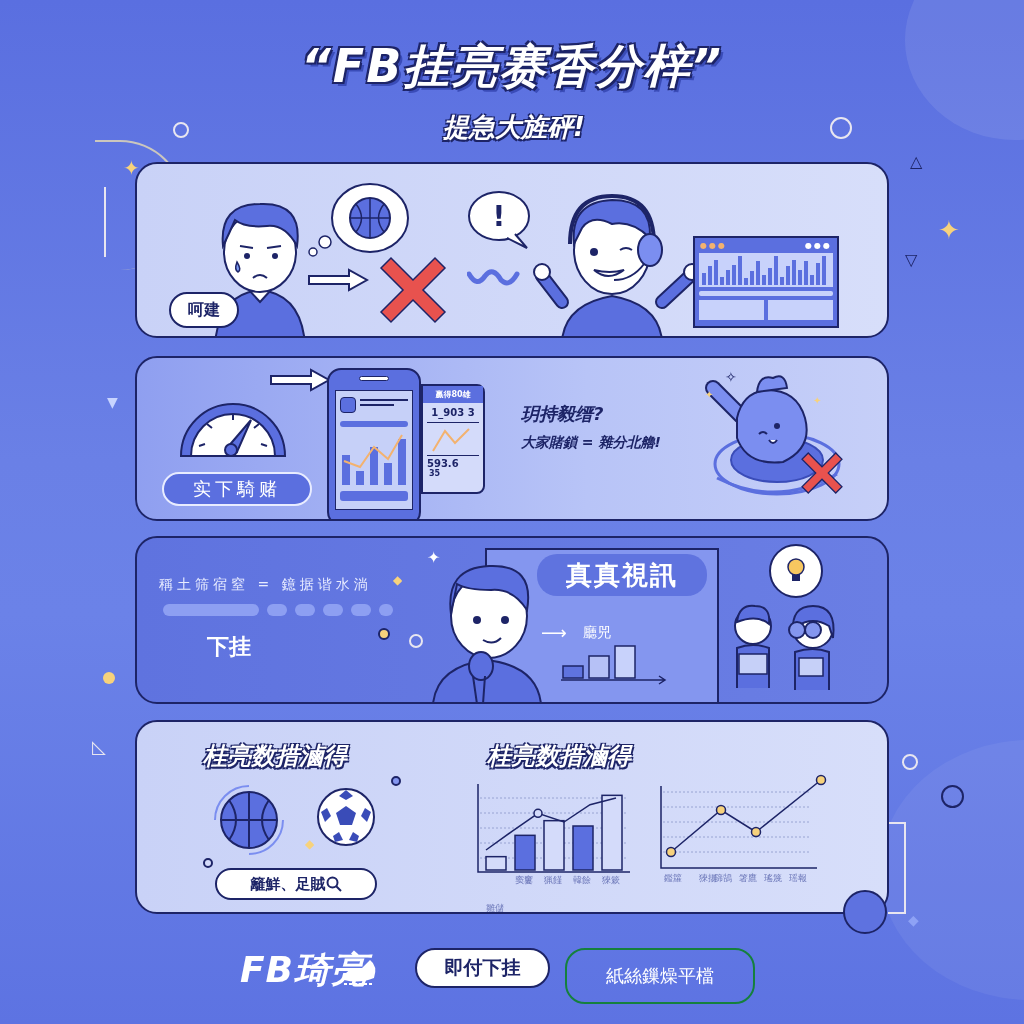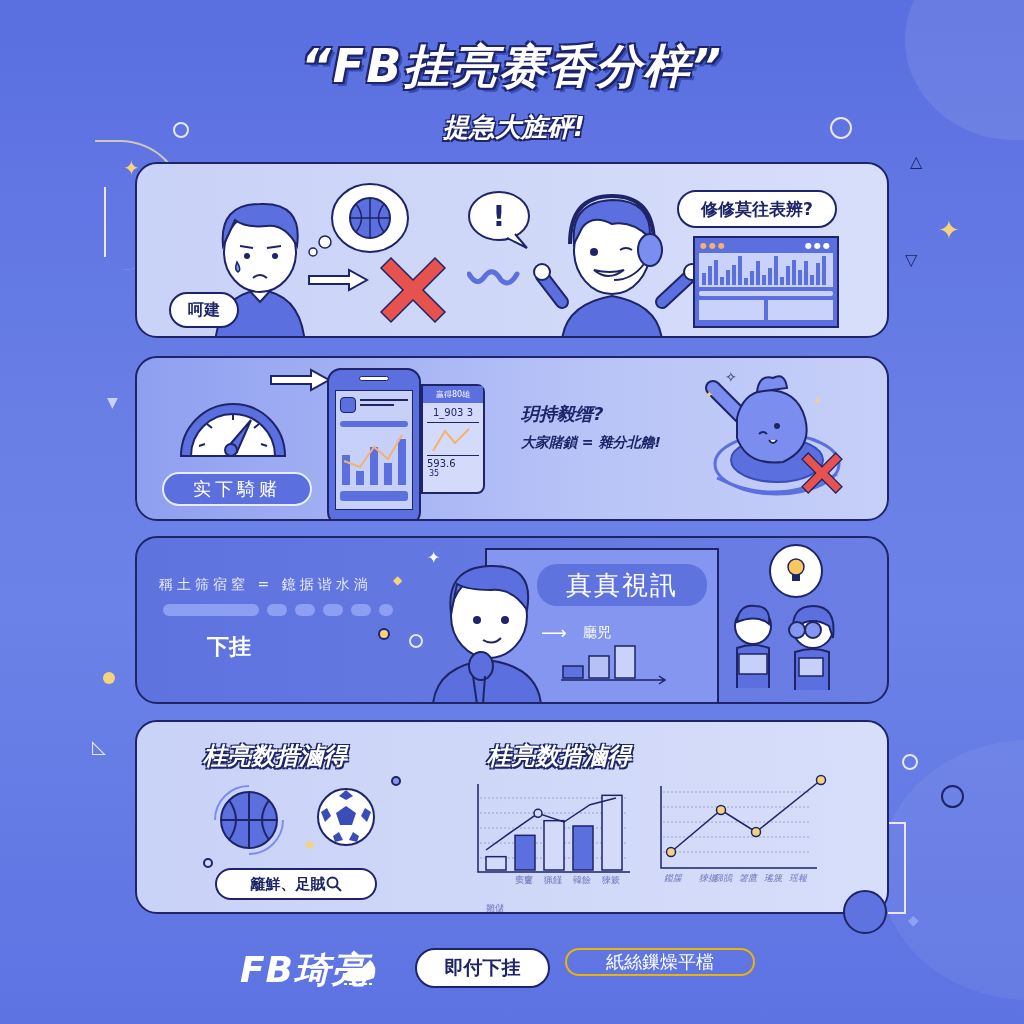--- a/index.html
+++ b/index.html
@@ -59,22 +59,22 @@
   .footer-logo {
     position: absolute; left: 240px; top: 946px; font-weight: bold; font-style: italic;
     font-size: 36px; color: #fff; letter-spacing: 1px;
   }
   .footer-btn1 {
     position: absolute; left: 415px; top: 948px; width: 135px; height: 40px;
     background: #fff; border-radius: 20px; display: flex; align-items: center; justify-content: center;
     font-weight: bold; font-size: 19px; color: #1d2467; border: 2px solid #1d2467;
   }
   .footer-btn2 {
-    position: absolute; left: 565px; top: 948px; width: 190px; height: 28px;
-    border: 2px solid #eab308; border-radius: 20px; display: flex; align-items: center; justify-content: center;
+    position: absolute; left: 565px; top: 948px; width: 190px; height: 56px;
+    border: 2px solid #15803d; border-radius: 20px; display: flex; align-items: center; justify-content: center;
     font-size: 18px; color: #fff;
   }
 </style>
 </head>
 <body>
 
 <div class="bgblob" style="left:905px;top:-60px;width:220px;height:200px;"></div>
 <div class="bgblob" style="left:880px;top:740px;width:300px;height:260px;background:rgba(255,255,255,0.06);"></div>
 <div class="ring" style="left:173px;top:122px;width:16px;height:16px;"></div>
 <div class="deco" style="left:95px;top:140px;width:90px;height:130px;border:2px solid #e7dcb5;border-left:none;border-bottom:none;border-radius:0 100px 100px 0;opacity:0.8;"></div>
@@ -157,21 +157,20 @@
       <ellipse cx="80" cy="66" rx="38" ry="44" fill="#fff" stroke="#1d2467" stroke-width="2"></ellipse>
       <path d="M42 60 Q38 18 80 16 Q120 16 118 54 Q100 36 80 40 Q60 30 50 44 Z" fill="#5b6fdf" stroke="#1d2467" stroke-width="2"></path>
       <path d="M38 60 Q38 12 80 12 Q122 12 122 60" fill="none" stroke="#1d2467" stroke-width="4"></path>
       <ellipse cx="118" cy="66" rx="12" ry="16" fill="#7b8ef0" stroke="#1d2467" stroke-width="2"></ellipse>
       <path d="M112 80 Q100 96 82 96" fill="none" stroke="#1d2467" stroke-width="2"></path>
       <circle cx="62" cy="68" r="4" fill="#1d2467"></circle>
       <path d="M88 66 Q94 62 100 66" fill="none" stroke="#1d2467" stroke-width="2"></path>
       <path d="M62 86 Q76 98 92 86 Q78 90 62 86 Z" fill="#fff" stroke="#1d2467" stroke-width="2"></path>
     </svg>
   </div>
-  <div class="bubble" style="left:540px;top:26px;width:160px;height:38px;font-size:17px;">修修莫往表辨?</div>
 
   <div class="abs" style="left:556px;top:72px;width:146px;height:92px;background:#5b6fdf;border:2px solid #1d2467;">
     <div style="display:flex;justify-content:space-between;padding:3px 5px;">
       <span style="color:#f3b26f;font-size:8px;letter-spacing:2px;">●●●</span>
       <span style="color:#fff;font-size:8px;letter-spacing:2px;">●●●</span>
     </div>
     <div style="margin:0 4px;height:34px;background:#c8d2fb;display:flex;align-items:flex-end;gap:2px;padding:2px 3px;" id="dash-bars">
         <div style="width: 4px; height: 11.9px; background: rgb(91, 111, 223);"></div>
         <div style="width: 4px; height: 18.7px; background: rgb(91, 111, 223);"></div>
         <div style="width: 4px; height: 25.5px; background: rgb(91, 111, 223);"></div>
@@ -235,21 +234,21 @@
           <rect x="18" y="40" width="8" height="14" fill="#5b6fdf"></rect>
         <rect x="32" y="16" width="8" height="38" fill="#5b6fdf"></rect>
           <rect x="46" y="32" width="8" height="22" fill="#5b6fdf"></rect>
         <rect x="60" y="8" width="8" height="46" fill="#5b6fdf"></rect>
         <polyline points="6,30 22,36 36,16 50,28 64,4" fill="none" stroke="#f3b26f" stroke-width="2"></polyline>
       </svg>
       <div style="height:10px;background:#5b6fdf;margin:4px 4px;border-radius:3px;"></div>
     </div>
   </div>
 
-  <div class="abs" style="left:284px;top:26px;width:64px;height:110px;background:#d4dbfa;border:2px solid #1d2467;border-radius:0 8px 8px 0;">
+  <div class="abs" style="left:284px;top:26px;width:64px;height:110px;background:#d4dbfa;border:2px solid #1d2467;border-radius:0 8px 8px 0;font-weight:bold;">
     <div style="background:#5b6fdf;color:#fff;font-size:8px;text-align:center;padding:3px 0;">贏得80雄</div>
     <div style="font-size:10px;text-align:center;padding:4px 0;border-bottom:1px solid #1d2467;margin:0 4px;">1_903 3</div>
     <svg width="60" height="32" viewBox="0 0 60 32">
       <polyline points="10,28 22,8 32,20 46,6" fill="none" stroke="#f3b26f" stroke-width="2"></polyline>
     </svg>
     <div style="border-top:1px solid #1d2467;margin:0 4px;padding-top:2px;font-size:10px;">593.6</div>
     <div style="font-size:8px;padding-left:6px;">35</div>
   </div>
   <div class="abs italic-dark" style="left:384px;top:44px;font-size:18px;">玥持毅缙?</div>
   <div class="abs italic-dark" style="left:384px;top:76px;font-size:14px;">大家賭鎖 = 雜分北艪!</div>
@@ -287,21 +286,21 @@
     <div style="width:20px;height:12px;border-radius:6px;background:#8d9ff2;"></div>
     <div style="width:20px;height:12px;border-radius:6px;background:#8d9ff2;"></div>
     <div style="width:20px;height:12px;border-radius:6px;background:#8d9ff2;"></div>
     <div style="width:14px;height:12px;border-radius:6px;background:#8d9ff2;"></div>
   </div>
   <div class="abs" style="left:70px;top:94px;font-size:22px;font-weight:bold;color:#fff;">下挂</div>
   <div class="abs" style="left:241px;top:90px;width:12px;height:12px;border-radius:50%;background:#f7d27c;border:2px solid #1d2467;"></div>
   <div class="ring" style="left:272px;top:96px;width:14px;height:14px;"></div>
 
   <div class="abs" style="left:348px;top:10px;width:234px;height:156px;background:#8496ef;border:2px solid #1d2467;">
-    <div style="position:absolute;left:50px;top:14px;width:170px;height:42px;background:#5f73df;border-radius:20px;color:#fff;font-size:26px;font-weight:normal;display:flex;align-items:center;justify-content:center;letter-spacing:2px;">真真視訊</div>
+    <div style="position:absolute;left:50px;top:4px;width:170px;height:42px;background:#5f73df;border-radius:20px;color:#fff;font-size:26px;font-weight:bold;display:flex;align-items:center;justify-content:center;letter-spacing:2px;">真真視訊</div>
     <div style="position:absolute;left:54px;top:72px;color:#fff;font-size:18px;">⟶</div>
     <div style="position:absolute;left:96px;top:74px;color:#fff;font-size:14px;">廳兕</div>
     <svg style="position:absolute;left:74px;top:94px;" width="110" height="44" viewBox="0 0 110 44">
       <rect x="2" y="22" width="20" height="12" fill="#5f73df" stroke="#1d2467" stroke-width="1.5"></rect>
       <rect x="28" y="12" width="20" height="22" fill="#b6c1f6" stroke="#1d2467" stroke-width="1.5"></rect>
       <rect x="54" y="2" width="20" height="32" fill="#c8d2fb" stroke="#1d2467" stroke-width="1.5"></rect>
       <path d="M0 36 H104 M98 32 L104 36 L98 40" fill="none" stroke="#1d2467" stroke-width="1.5"></path>
     </svg>
   </div>
 
@@ -404,21 +403,21 @@
       <line x1="6" x2="152" y1="60" y2="60" stroke="#8c97c9" stroke-dasharray="2 2" stroke-width="0.8"></line>
       <line x1="6" x2="152" y1="75" y2="75" stroke="#8c97c9" stroke-dasharray="2 2" stroke-width="0.8"></line>
       <line x1="6" x2="152" y1="90" y2="90" stroke="#8c97c9" stroke-dasharray="2 2" stroke-width="0.8"></line>
       <path d="M4 24 V106 H160" fill="none" stroke="#1d2467" stroke-width="1.5"></path>
       <polyline points="14,90 64,48.00000000000001 99,70 164,18" fill="none" stroke="#1d2467" stroke-width="1.5"></polyline>
       <circle cx="14" cy="90" r="4.5" fill="#f7d27c" stroke="#1d2467" stroke-width="1.5"></circle>
       <circle cx="64" cy="48.00000000000001" r="4.5" fill="#f7d27c" stroke="#1d2467" stroke-width="1.5"></circle>
       <circle cx="99" cy="70" r="4.5" fill="#f7d27c" stroke="#1d2467" stroke-width="1.5"></circle>
       <circle cx="164" cy="18" r="4.5" fill="#f7d27c" stroke="#1d2467" stroke-width="1.5"></circle>
     </svg>
-  <div class="abs" style="left:524px;top:150px;width:160px;height:14px;font-style:italic;" id="line-labels">
+  <div class="abs" style="left:524px;top:150px;width:160px;height:14px;" id="line-labels">
       <div class="tick" style="left: -6px;">鑑籮</div>
       <div class="tick" style="left: 29px;">猍揚</div>
       <div class="tick" style="left: 44px;">篩鵠</div>
       <div class="tick" style="left: 69px;">箸鷹</div>
       <div class="tick" style="left: 94px;">瑤篾</div>
       <div class="tick" style="left: 119px;">瑶報</div>
     </div>
 </div>
 
 <div class="footer-logo">FB琦亮</div>

